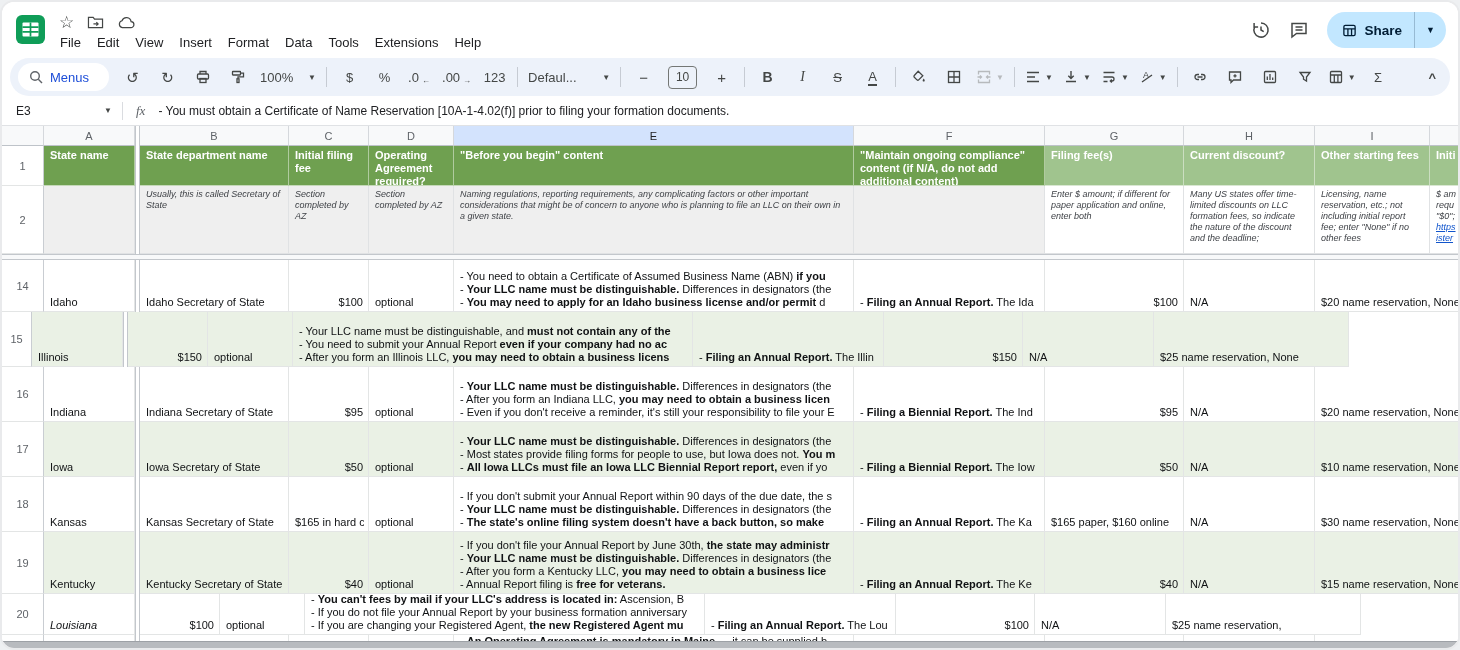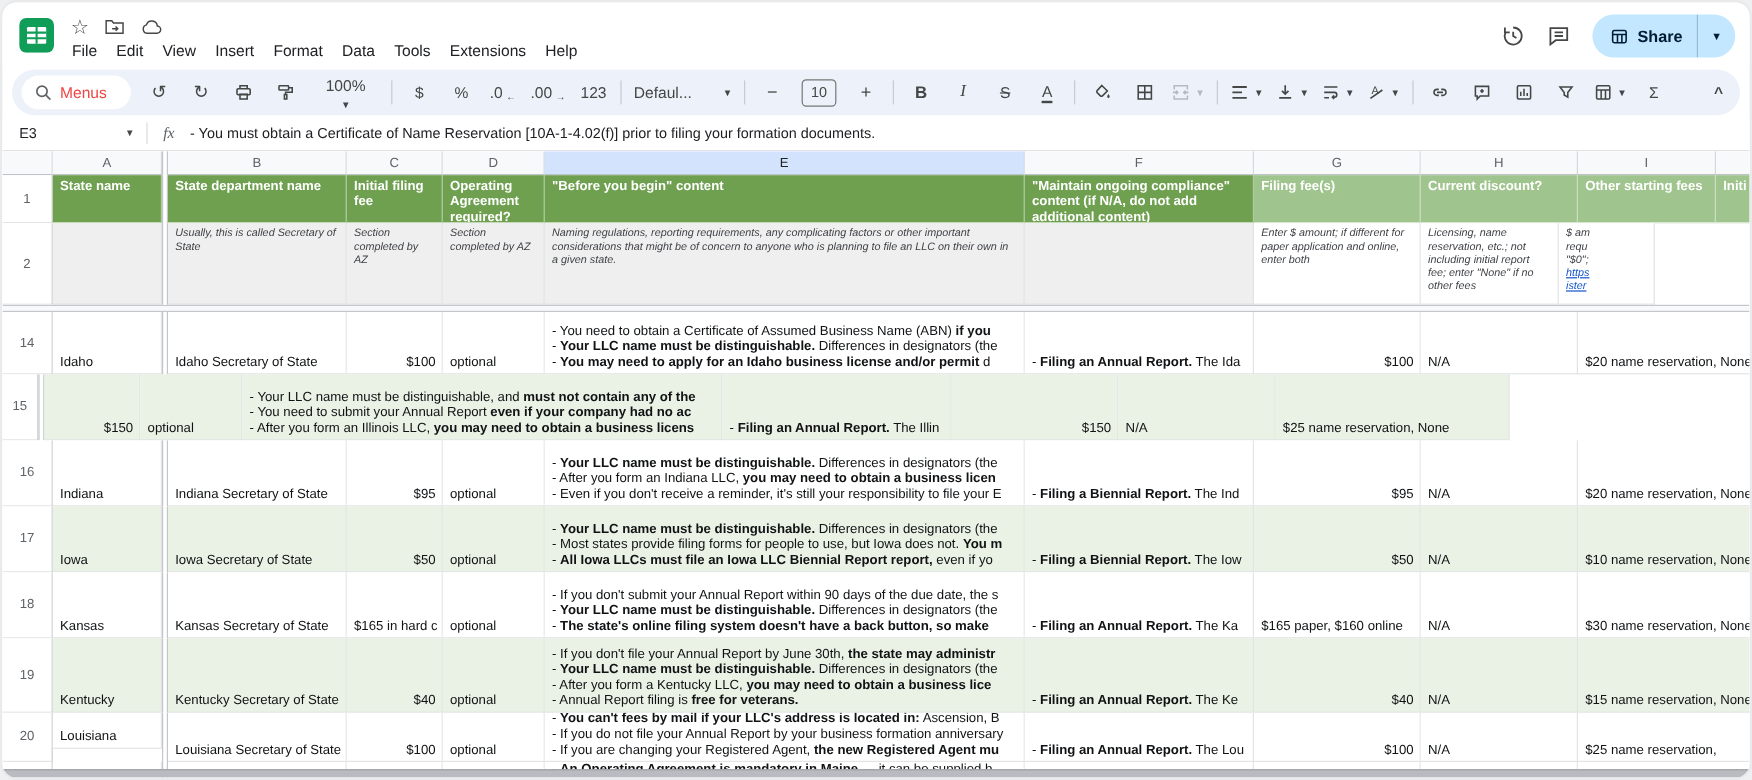--- a/index.html
+++ b/index.html
@@ -14,27 +14,27 @@
   .doc-ic{color:#444746;font-size:17px;line-height:1;display:flex;align-items:center;}
   .menurow{position:absolute;left:50px;top:30px;display:flex;}
   .menu{font-size:13px;color:#202124;padding:3px 8px;border-radius:9px;cursor:default;}
   .hdr-right{position:absolute;right:12px;top:10px;display:flex;align-items:center;gap:18px;}
   .share{display:flex;align-items:stretch;background:#c2e7ff;border-radius:18px;height:36px;color:#001d35;font-size:13.5px;font-weight:bold;overflow:hidden;}
   .share-main{display:flex;gap:8px;padding:0 12px 0 15px;align-items:center;}
   .share-caret{display:flex;align-items:center;padding:0 11px;border-left:1px solid rgba(0,29,53,.22);font-size:9px;}
 
   
   .tbar{margin:0 8px;height:38px;background:#edf2fa;border-radius:19px;display:flex;align-items:center;padding:0 8px;position:relative;}
-  .searchpill{height:28px;background:#fff;border-radius:14px;display:flex;align-items:center;gap:7px;padding:0 20px 0 11px;margin-right:6px;color:#ef4444;font-size:13px;}
+  .searchpill{height:28px;background:#fff;border-radius:14px;display:flex;align-items:center;gap:7px;padding:0 20px 0 11px;margin-right:6px;color:#1d4ed8;font-size:13px;}
   .tbtn{height:26px;min-width:25px;padding:0 5px;display:flex;align-items:center;justify-content:center;color:#444746;font-size:13px;border-radius:4px;gap:4px;position:relative;white-space:nowrap;}
   .tbtn .glyph{font-size:15px;line-height:1;}
   .caret{font-size:8px;color:#444746;}
   .tdiv{width:1px;height:20px;background:#c6cbd3;margin:0 5px;flex:none;}
   .sizebox{width:27px;height:21px;border:1px solid #747775;border-radius:4px;display:flex;align-items:center;justify-content:center;font-size:12px;color:#444746;margin:0 2px;}
-  .tbtn[data-name="zoom-button"]{width:56px;justify-content:space-between;flex-direction:column;}
+  .tbtn[data-name="zoom-button"]{width:56px;justify-content:space-between;}
   .tbtn[data-name="font-family-button"]{width:82px;justify-content:space-between;}
   .tbtn[data-name="bold-button"]{font-weight:bold;font-size:14px;}
   .tbtn[data-name="italic-button"]{font-style:italic;font-family:"Liberation Serif",serif;font-size:14px;}
   .tbtn[data-name="strikethrough-button"]{text-decoration:line-through;font-size:13px;}
   .tbtn[data-name="text-color-button"] span{border-bottom:2px solid #444746;padding-bottom:0px;}
   .tbtn[data-name="decrease-font-size-button"],.tbtn[data-name="increase-font-size-button"]{font-size:15px;}
   .tbtn.disabled, .tbtn.disabled .caret{color:#b7babd;}
   .subarrow{font-size:8px;position:relative;top:3px;left:-1px;}
   .collapse{position:absolute;right:14px;color:#444746;font-size:13px;font-weight:bold;}
 
@@ -365,20 +365,21 @@
       <div class="grow h2" style="height: 68px;">
         <div class="numc" data-name="row-header-2" style="width: 42px; height: 68px;">2</div>
         <div class="c" data-name="cell-A2" style="width: 91px; height: 68px;"></div>
         <div class="gapc" data-name="frozen-column-divider" style="width: 5px; height: 68px;"></div>
         <div class="c" data-name="cell-B2" style="width: 149px; height: 68px;">Usually, this is called Secretary of State</div>
         <div class="c" data-name="cell-C2" style="width: 80px; height: 68px;">Section completed by AZ</div>
         <div class="c" data-name="cell-D2" style="width: 85px; height: 68px;">Section completed by AZ</div>
         <div class="c" data-name="cell-E2" style="width: 400px; height: 68px;">Naming regulations, reporting requirements, any complicating factors or other important considerations that might be of concern to anyone who is planning to file an LLC on their own in a given state.</div>
         <div class="c" data-name="cell-F2" style="width: 191px; height: 68px;"></div>
         <div class="c white" data-name="cell-G2" style="width: 139px; height: 68px;">Enter $ amount; if different for paper application and online, enter both</div>
+        <div class="c white" data-name="cell-H2" style="width: 131px; height: 68px;">Many US states offer time-limited discounts on LLC formation fees, so indicate the nature of the discount and the deadline;</div>
         <div class="c white" data-name="cell-I2" style="width: 115px; height: 68px;">Licensing, name reservation, etc.; not including initial report fee; enter "None" if no other fees</div>
         <div class="c white" data-name="cell-J2" style="width: 80px; height: 68px;">
           <div>$ am</div>
           <div>requ</div>
           <div>"$0";</div>
           <div class="lnk">https</div>
           <div class="lnk">ister</div>
         </div>
       </div>
       <div class="hband" data-name="frozen-rows-divider" style="height: 6px;"></div>
@@ -410,20 +411,23 @@
         </div>
         <div class="c" data-name="cell-H14-discount" style="width: 131px; height: 52px;">
           <div>N/A</div>
         </div>
         <div class="c" data-name="cell-I14-other-fees" style="width: 195px; height: 52px;">
           <div>$20 name reservation, None</div>
         </div>
       </div>
       <div class="grow dr band" style="height: 55px;">
         <div class="numc" data-name="row-header-15" style="width: 30px; height: 55px;">15</div>
+        <div class="c" data-name="cell-A15-state" style="width: 91px; height: 55px;">
+          <div>Illinois</div>
+        </div>
         <div class="gapc" data-name="frozen-column-divider" style="width: 5px; height: 55px;"></div>
         <div class="c ar" data-name="cell-C15-fee" style="width: 80px; height: 55px;">
           <div>$150</div>
         </div>
         <div class="c" data-name="cell-D15-operating-agreement" style="width: 85px; height: 55px;">
           <div>optional</div>
         </div>
         <div class="c" data-name="cell-E15-before-you-begin" style="width: 400px; height: 55px;">
           <div><span>- Your LLC name must be distinguishable, and </span><b>must not contain any of the</b></div>
           <div><span>- You need to submit your Annual Report </span><b>even if your company had no ac</b></div>
@@ -570,27 +574,24 @@
         </div>
         <div class="c" data-name="cell-H19-discount" style="width: 131px; height: 62px;">
           <div>N/A</div>
         </div>
         <div class="c" data-name="cell-I19-other-fees" style="width: 195px; height: 62px;">
           <div>$15 name reservation, None</div>
         </div>
       </div>
       <div class="grow dr" style="height: 41px;">
         <div class="numc" data-name="row-header-20" style="width: 42px; height: 41px;">20</div>
-        <div class="c" data-name="cell-A20-state" style="width: 91px; height: 30px;">
+        <div class="c" data-name="cell-A20-state" style="width: 91px; height: 41px; font-style: italic;">
           <div>Louisiana</div>
         </div>
         <div class="gapc" data-name="frozen-column-divider" style="width: 5px; height: 41px;"></div>
-        <div class="c" data-name="cell-B20-department" style="width: 149px; height: 41px;">
-          <div>Louisiana Secretary of State</div>
-        </div>
         <div class="c ar" data-name="cell-C20-fee" style="width: 80px; height: 41px;">
           <div>$100</div>
         </div>
         <div class="c" data-name="cell-D20-operating-agreement" style="width: 85px; height: 41px;">
           <div>optional</div>
         </div>
         <div class="c" data-name="cell-E20-before-you-begin" style="width: 400px; height: 41px;">
           <div><span>- </span><b>You can't fees by mail if your LLC's address is located in:</b><span> Ascension, B</span></div>
           <div><span>- If you do not file your Annual Report by your business formation anniversary</span></div>
           <div><span>- If you are changing your Registered Agent, </span><b>the new Registered Agent mu</b></div>

